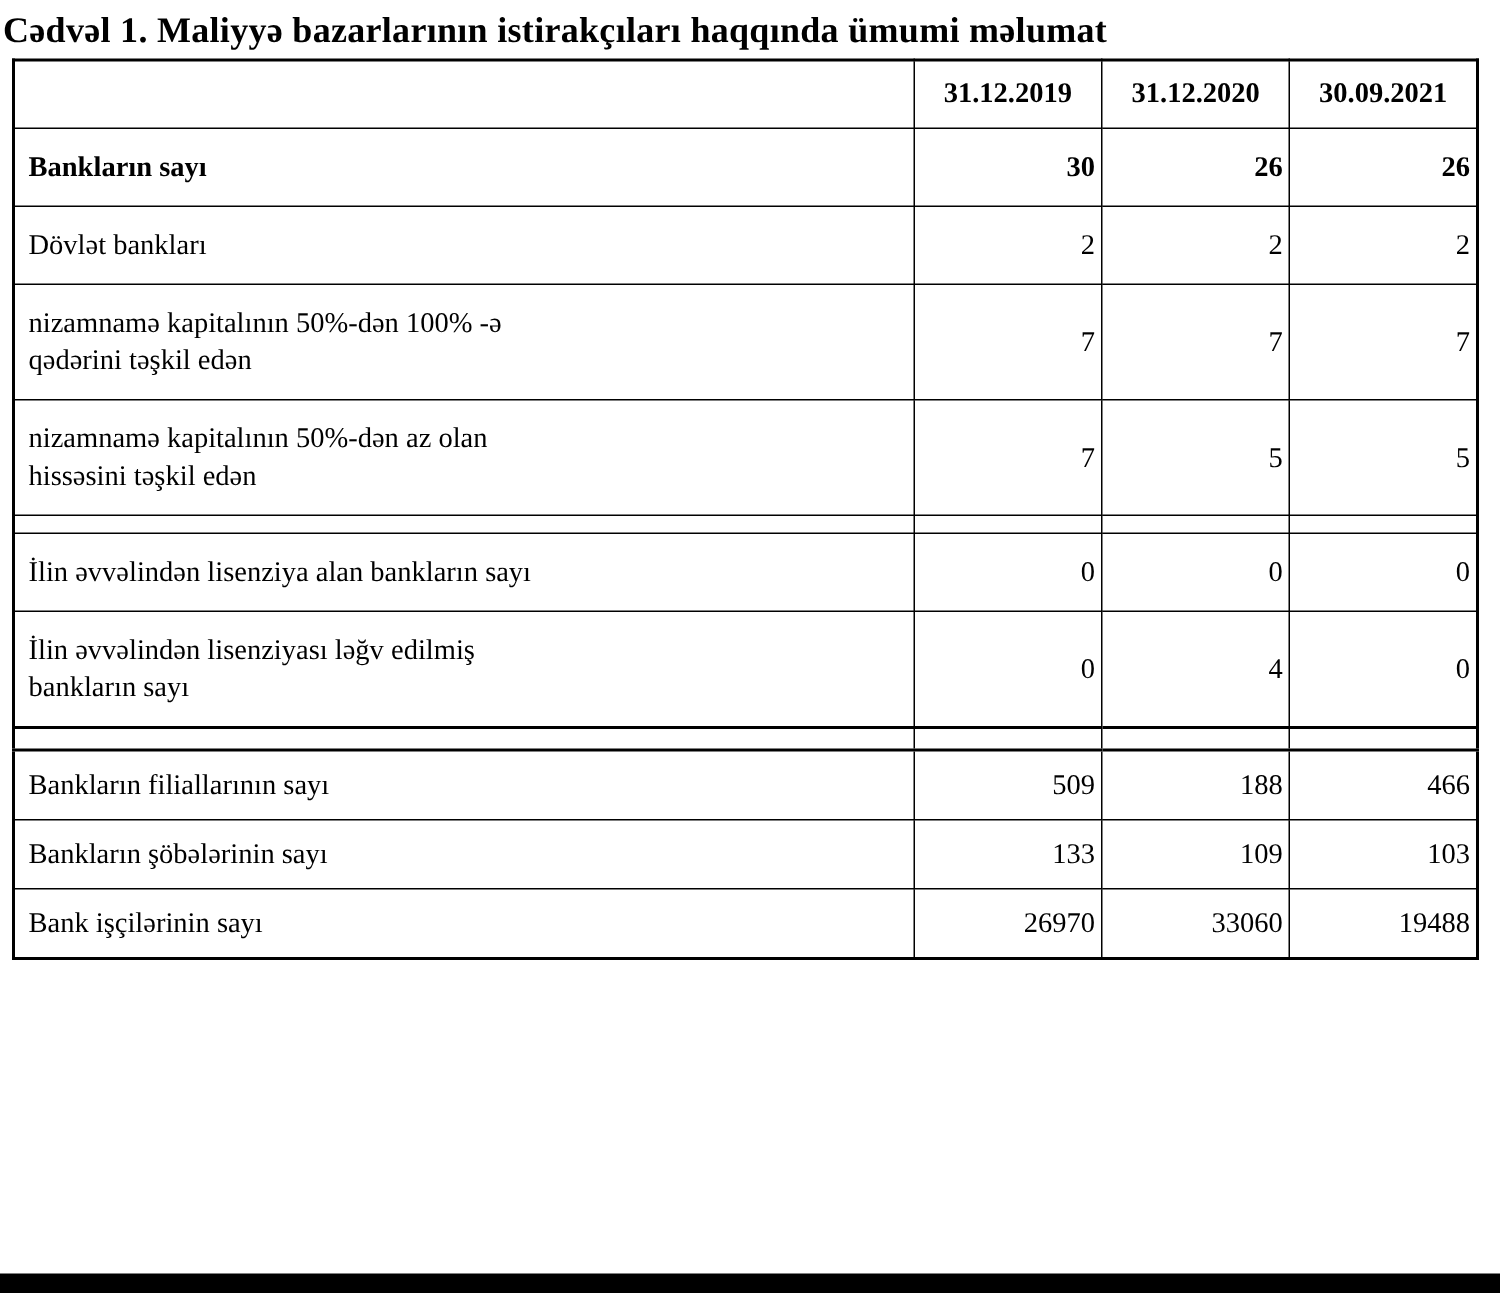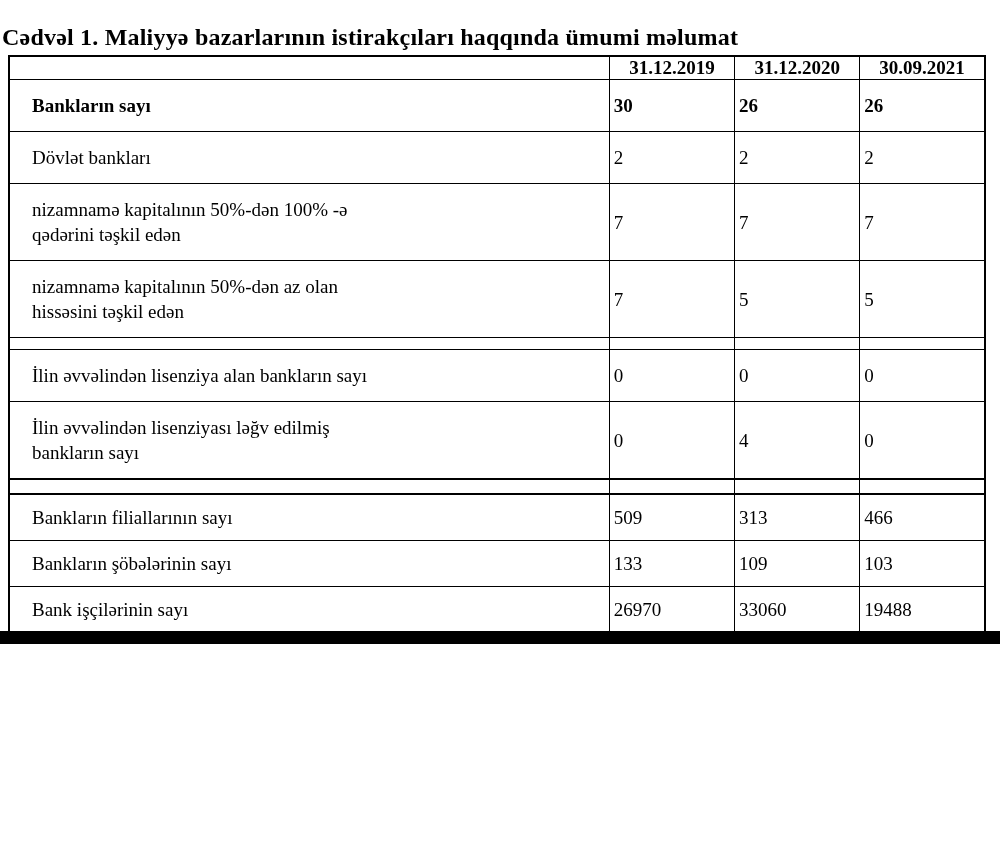--- a/index.html
+++ b/index.html
@@ -5,25 +5,24 @@
   html, body {
     margin: 0;
     padding: 0;
     background: #ffffff;
     width: 1000px;
     font-family: "Liberation Serif", "DejaVu Serif", serif;
     color: #000000;
   }
   .page {
     width: 1000px;
-    height: 628px;
+    height: 862px;
     position: relative;
     box-sizing: border-box;
     overflow: hidden;
-    margin-top: 16px;
   }
   .doc-title {
     font-size: 24px;
     font-weight: bold;
     margin: 8px 0 4px 2px;
     letter-spacing: 0.2px;
   }
   table.fin-table {
     border-collapse: collapse;
     width: 978px;
@@ -38,31 +37,31 @@
   }
   table.fin-table {
     border: 2px solid #000000;
   }
   col.c-label { width: 61.5%; }
   col.c-val   { width: 12.83%; }
   thead th {
     font-weight: bold;
     font-size: 17px;
     text-align: center;
-    padding: 0 4px;
+    padding: 11px 4px;
     border-bottom: 3px solid #000000;
   }
   tbody td.label {
     text-align: left;
-    padding: 13px 22px;
+    padding: 13px 9px;
     line-height: 25px;
     white-space: pre-line;
   }
   tbody td.value {
-    text-align: left;
+    text-align: right;
     padding: 13px 4px;
     line-height: 25px;
   }
   tbody tr.bold td { font-weight: bold; }
   td.indent-1 { padding-left: 36px; }
   td.indent-2 { padding-left: 72px; }
   td.indent-3 { padding-left: 124px; }
   tr.spacer td {
     height: 12px;
     padding: 0;
@@ -155,21 +154,21 @@
         </tr>
         <tr class="spacer thick">
           <td class="label"></td>
           <td class="value"></td>
           <td class="value"></td>
           <td class="value"></td>
         </tr>
         <tr class="compact">
           <td class="label indent-1">Bankların filiallarının sayı</td>
           <td class="value">509</td>
-          <td class="value">313</td>
+          <td class="value">188</td>
           <td class="value">466</td>
         </tr>
         <tr class="compact">
           <td class="label indent-1">Bankların şöbələrinin sayı</td>
           <td class="value">133</td>
           <td class="value">109</td>
           <td class="value">103</td>
         </tr>
         <tr class="compact">
           <td class="label indent-1">Bank işçilərinin sayı</td>

